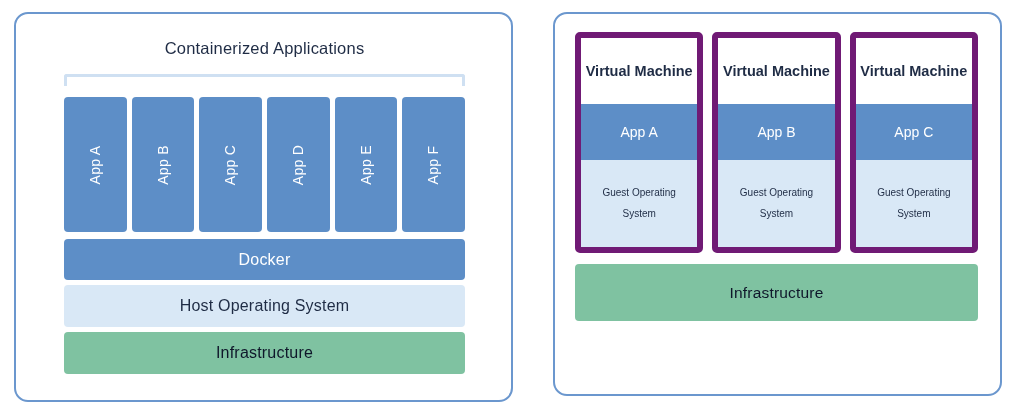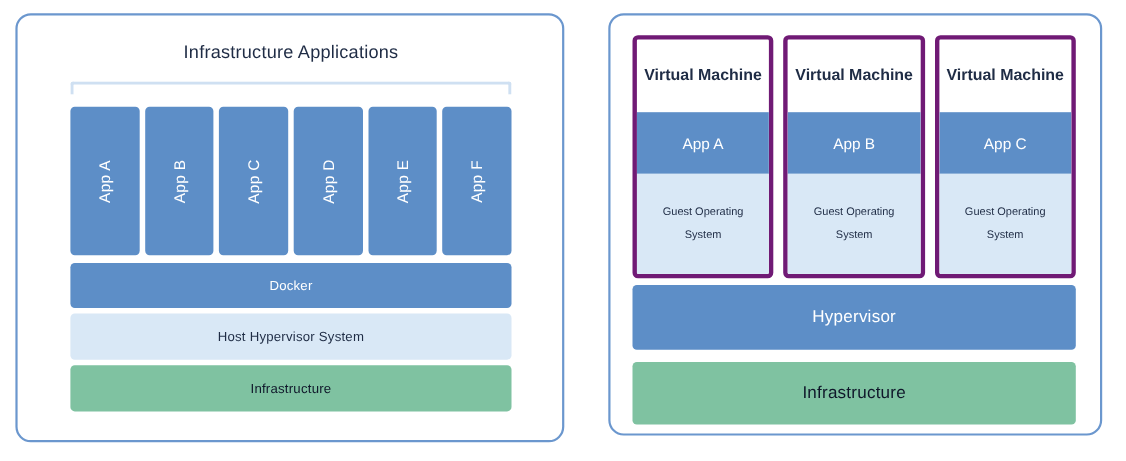--- a/index.html
+++ b/index.html
@@ -62,21 +62,21 @@
     color: #ffffff;
     font-size: 14px;
     letter-spacing: 0.3px;
     white-space: nowrap;
   }
   .bar {
     border-radius: 4px;
     display: flex;
     align-items: center;
     justify-content: center;
-    font-size: 12px;
+    font-size: 16px;
     letter-spacing: 0.2px;
   }
   .bar.blue  { background: #5d8ec7; color: #ffffff; }
   .bar.light { background: #d9e8f6; color: #1f2c45; font-weight: 500; }
   .bar.green { background: #7fc2a1; color: #0f172a; }
   #docker-layer  { margin-top: 7px; height: 41px; }
   #host-os-layer { margin-top: 5px; height: 42px; }
   #infra-left-layer { margin-top: 5px; height: 42px; }
 
   
@@ -84,21 +84,21 @@
   .vm-row {
     margin-top: 18px;
     height: 221px;
     display: flex;
     gap: 9px;
   }
   .vm-box {
     flex: 1;
     box-sizing: border-box;
     background: #ffffff;
-    border: 4px solid #701a75;
+    border: 6px solid #701a75;
     border-radius: 5px;
     display: flex;
     flex-direction: column;
     overflow: hidden;
   }
   .vm-title {
     height: 66px;
     flex: 0 0 66px;
     display: flex;
     align-items: center;
@@ -133,21 +133,21 @@
   #hypervisor-layer { margin-top: 6px;  height: 59px; font-size: 15.5px; }
   #infra-right-layer { margin-top: 11px; height: 57px; font-size: 15.5px; }
 </style>
 </head>
 <body>
 
 <div id="stage">
 
   <div id="left-panel" class="panel">
     <div class="lp-content">
-      <div class="lp-title">Infrastructure Applications</div>
+      <div class="lp-title">Containerized Applications</div>
       <div class="bracket"></div>
       <div class="apps-row">
         <div class="app-col">
           <span>App A</span>
         </div>
         <div class="app-col">
           <span>App B</span>
         </div>
         <div class="app-col">
           <span>App C</span>
@@ -156,21 +156,21 @@
           <span>App D</span>
         </div>
         <div class="app-col">
           <span>App E</span>
         </div>
         <div class="app-col">
           <span>App F</span>
         </div>
       </div>
       <div id="docker-layer" class="bar blue">Docker</div>
-      <div id="host-os-layer" class="bar light">Host Hypervisor System</div>
+      <div id="host-os-layer" class="bar light">Host Operating System</div>
       <div id="infra-left-layer" class="bar green">Infrastructure</div>
     </div>
   </div>
 
   <div id="right-panel" class="panel">
     <div class="rp-content">
       <div class="vm-row">
 
         <div class="vm-box">
           <div class="vm-title">Virtual Machine</div>
@@ -190,18 +190,17 @@
 
         <div class="vm-box">
           <div class="vm-title">Virtual Machine</div>
           <div class="vm-app">App C</div>
           <div class="vm-os">
             <span>Guest Operating System</span>
           </div>
         </div>
 
       </div>
-      <div id="hypervisor-layer" class="bar blue">Hypervisor</div>
       <div id="infra-right-layer" class="bar green">Infrastructure</div>
     </div>
   </div>
 
 </div>
 
 </body></html>

